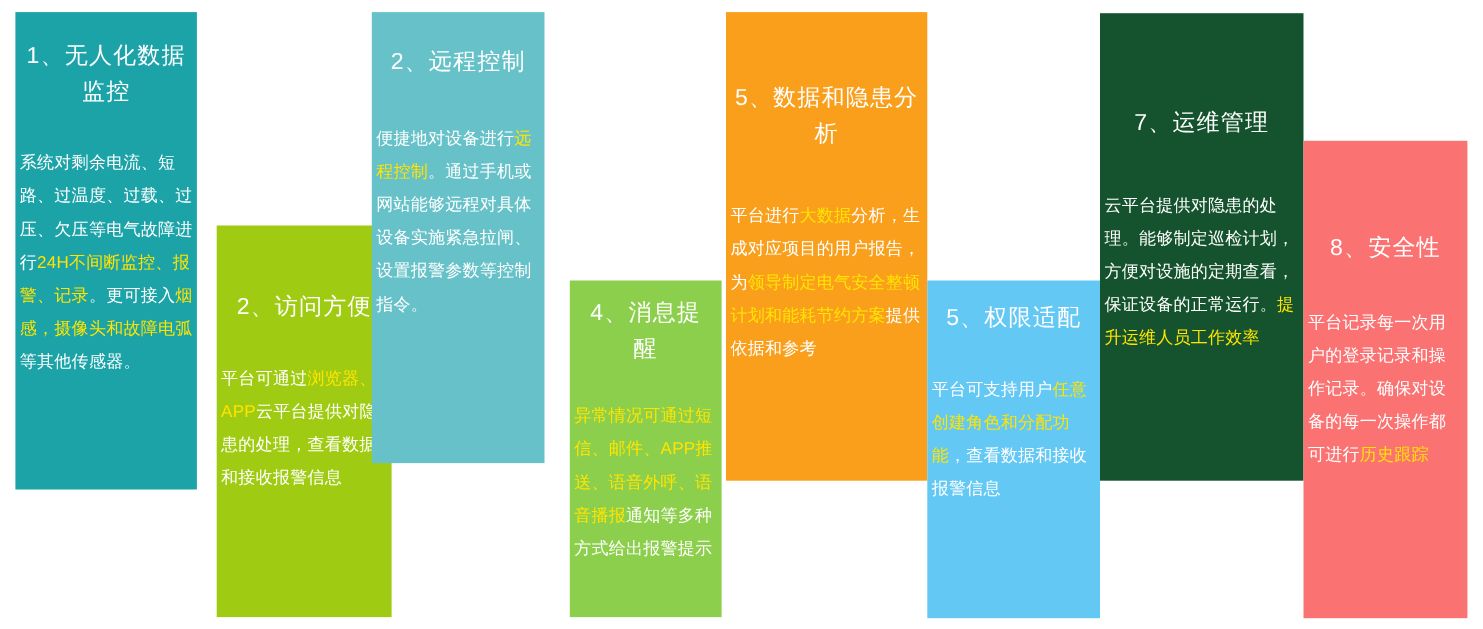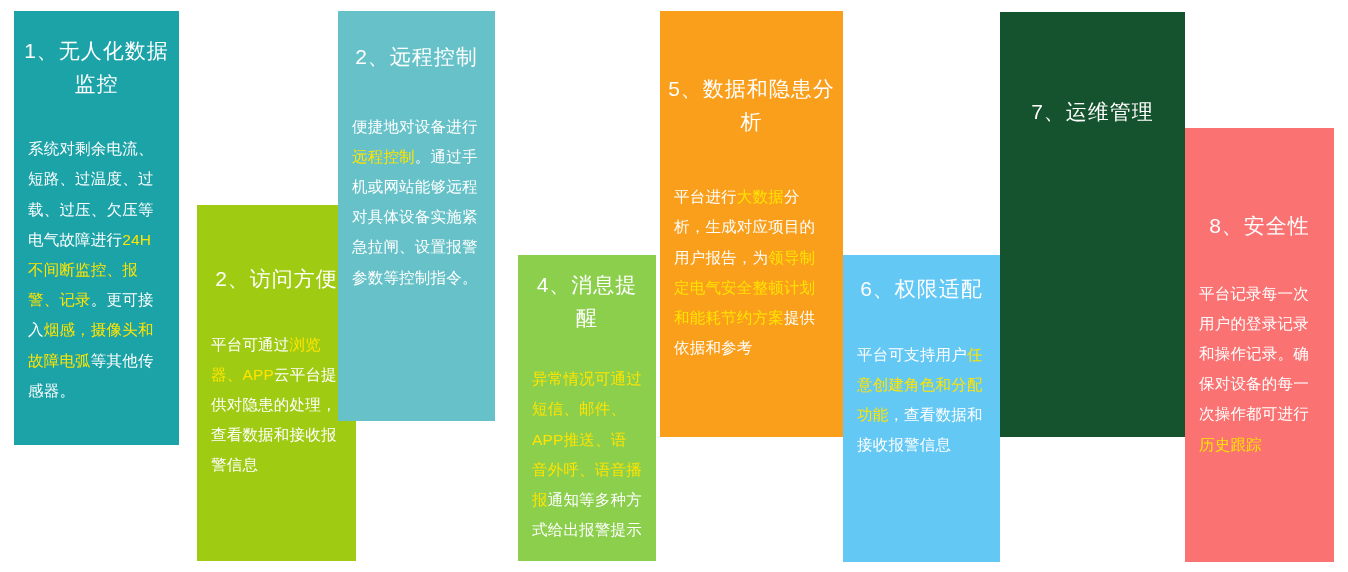--- a/index.html
+++ b/index.html
@@ -29,21 +29,21 @@
     color: #ffffff;
     text-align: center;
     line-height: 1.55;
     letter-spacing: 1px;
     padding: 0 8px;
   }
   .card-body {
     font-size: 15.5px;
     color: #ffffff;
     line-height: 1.95;
-    padding: 0 14px;
+    padding: 0 4px;
     letter-spacing: 0.2px;
   }
   .hl {
     color: #ffe400;
   }
   
   .c1 { left: 14px;   top: 11px;  width: 165px; height: 434px; }
   .c1 .card-title { padding-top: 24px; }
   .c1 .card-body  { padding-top: 34px; }
 
@@ -99,26 +99,27 @@
     <div class="card-title">4、消息提醒</div>
     <div class="card-body"><span class="hl">异常情况可通过短信、邮件、APP推送、语音外呼、语音播报</span><span>通知等多种方式给出报警提示</span></div>
   </div>
 
   <div class="card c5" style="background: rgb(249, 159, 28);">
     <div class="card-title">5、数据和隐患分析</div>
     <div class="card-body"><span>平台进行</span><span class="hl">大数据</span><span>分析，生成对应项目的用户报告，为</span><span class="hl">领导制定电气安全整顿计划和能耗节约方案</span><span>提供依据和参考</span></div>
   </div>
 
   <div class="card c6" style="background: rgb(100, 200, 245);">
-    <div class="card-title">6、权限适配</div>
+    <div class="card-title">5、权限适配</div>
     <div class="card-body"><span>平台可支持用户</span><span class="hl">任意创建角色和分配功能</span><span>，查看数据和接收报警信息</span></div>
   </div>
 
   <div class="card c7" style="background: #14532d;">
     <div class="card-title">7、运维管理</div>
+    <div class="card-body"><span>云平台提供对隐患的处理。能够制定巡检计划，方便对设施的定期查看，保证设备的正常运行。</span><span class="hl">提升运维人员工作效率</span></div>
   </div>
 
   <div class="card c8" style="background: rgb(251, 114, 114);">
     <div class="card-title">8、安全性</div>
     <div class="card-body"><span>平台记录每一次用户的登录记录和操作记录。确保对设备的每一次操作都可进行</span><span class="hl">历史跟踪</span></div>
   </div>
 
 </div>
 
 </body></html>

